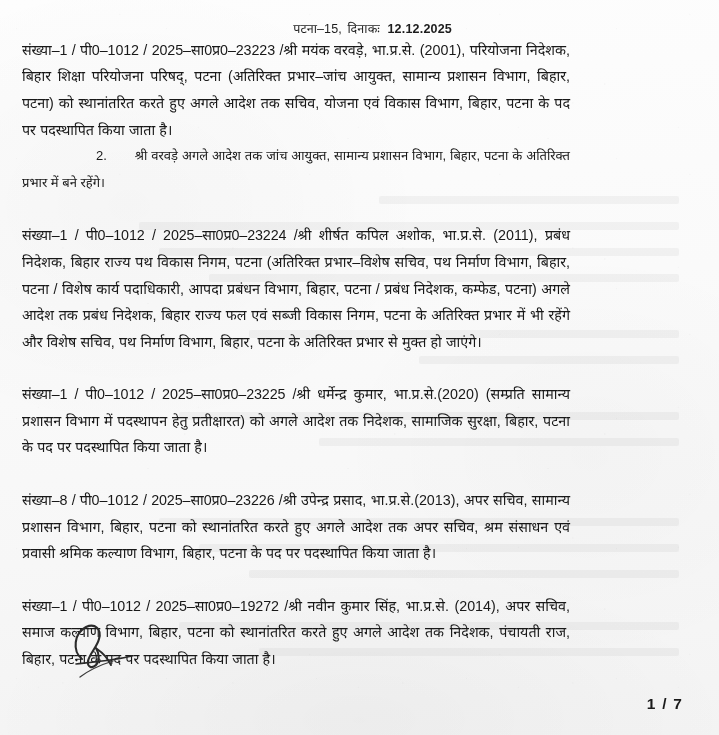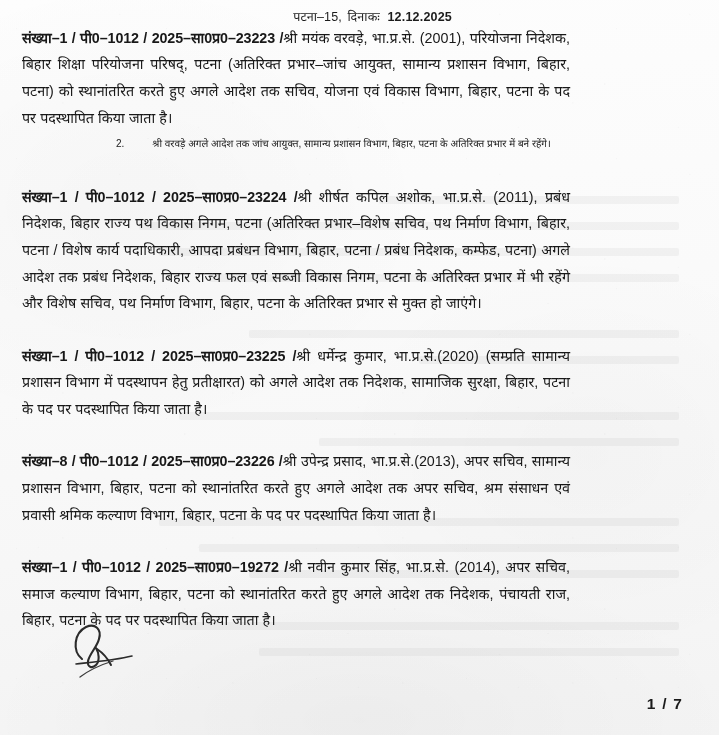--- a/index.html
+++ b/index.html
@@ -54,21 +54,21 @@
       radial-gradient(circle at 37% 71%, rgba(0,0,0,0.04) 0.5px, transparent 1px),
       radial-gradient(circle at 88% 48%, rgba(0,0,0,0.05) 0.5px, transparent 1px),
       radial-gradient(circle at 24% 91%, rgba(0,0,0,0.04) 0.5px, transparent 1px),
       radial-gradient(circle at 74% 84%, rgba(0,0,0,0.04) 0.5px, transparent 1px);
     background-size: 150px 130px, 190px 160px, 170px 145px, 210px 175px, 160px 140px, 200px 165px;
   }
 
   
   #content {
     position: absolute;
-    left: 0; top: 4px;
+    left: 0; top: 16px;
     width: 588px;
     padding: 7px 18px 0 22px;
     box-sizing: border-box;
   }
 
   
   .header-line {
     text-align: right;
     font-size: 12.5px;
     color: #1c1c1c;
@@ -86,37 +86,36 @@
     margin: 0 0 0 0;
     padding: 0 0 0 0;
     font-size: 14.3px;
     line-height: 26.6px;
     color: #181818;
     text-align: justify;
     text-justify: inter-word;
     word-spacing: 0.2px;
   }
   .order-block .refno {
-    font-weight: 700;
+    font-weight: 400;
     letter-spacing: -0.1px;
     white-space: nowrap;
   }
   .order-block .body { font-weight: 400; }
 
   .block-gap { height: 26px; }
 
   
   .sub-para {
-    font-size: 10px;
+    font-size: 13px;
     line-height: 26.6px;
     color: #181818;
     text-align: justify;
     text-justify: inter-word;
     text-indent: 74px;
-    margin-left: 20px;
   }
   .sub-para .num { margin-right: 28px; }
 
   
   #footer {
     position: absolute;
     right: 36px;
     bottom: 22px;
     font-size: 15.5px;
     font-weight: 700;

